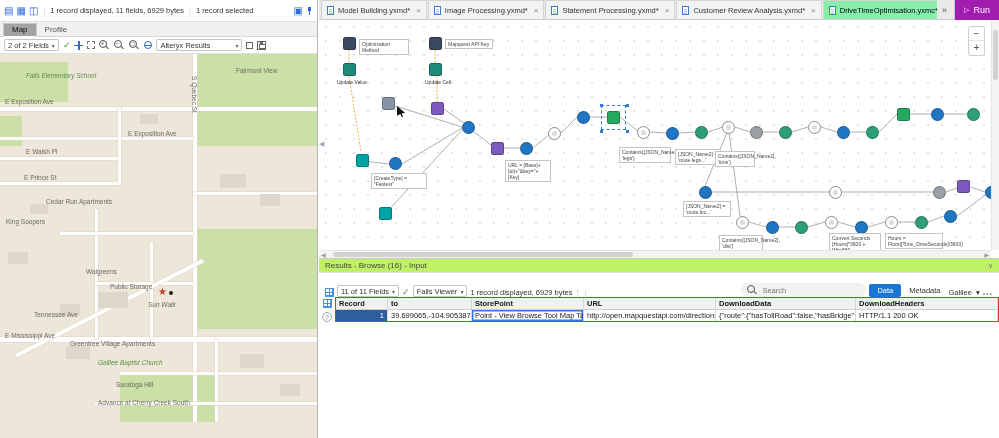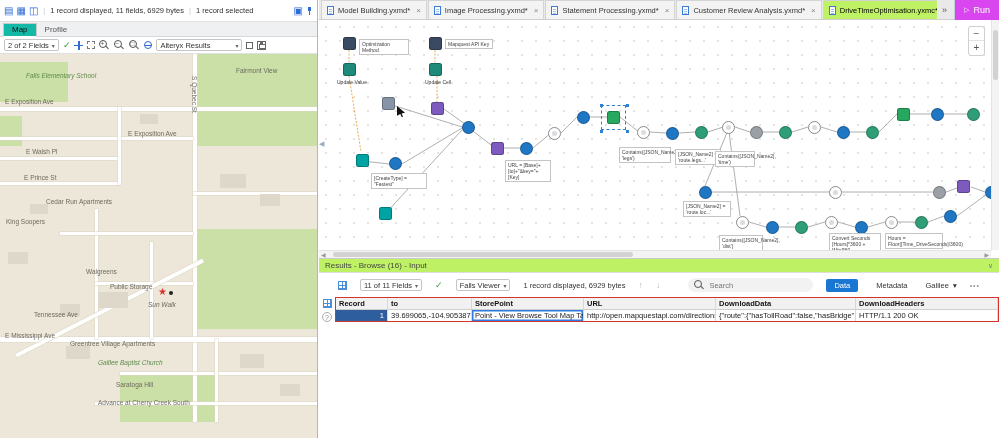--- a/index.html
+++ b/index.html
@@ -14,21 +14,21 @@
   .pin::before { content:''; position:absolute; left:2px; top:0; width:3px; height:4px; background:#fff; }
   .pin::after  { content:''; position:absolute; left:3px; top:4px; width:1px; height:4px; background:#fff; }
   .pin.dark::before { background:#2e6bd6; } .pin.dark::after { background:#2e6bd6; }
 
   .lp-toolbar { height:22px; flex:0 0 22px; display:flex; align-items:center; font-size:7.5px; color:#333; padding:0 4px; gap:3px; border-bottom:1px solid #e0e0e0; }
   .vicon { color:#2e6bd6; font-size:10px; line-height:1; }
   .tbsep { color:#c9c9c9; padding:0 2px; }
 
   .lp-tabs { height:15px; flex:0 0 15px; background:#eef0f2; display:flex; align-items:flex-end; padding-left:3px; font-size:8px; border-bottom:1px solid #d8d8d8; }
   .lp-tab { padding:1px 8px 2px; color:#555; }
-  .lp-tab.active { background:#14b8a6; border:1px solid #c9c9c9; border-bottom:1px solid #fff; color:#111; margin-bottom:-1px; }
+  .lp-tab.active { background:#a3a3a3; border:1px solid #c9c9c9; border-bottom:1px solid #fff; color:#111; margin-bottom:-1px; }
 
   .map-toolbar { height:17px; flex:0 0 17px; display:flex; align-items:center; font-size:7.5px; gap:4px; padding:0 4px; border-bottom:1px solid #e0e0e0; color:#333; }
   .dd { border:1px solid #c5c5c5; border-radius:2px; padding:0.5px 3px; display:inline-flex; align-items:center; gap:3px; background:#fff; white-space:nowrap; }
   .dd .caret { font-size:6px; color:#666; }
   .check { color:#3a9c3a; font-size:9px; }
   .pan-ic { position:relative; width:9px; height:9px; display:inline-block; }
   .pan-ic::before { content:''; position:absolute; left:4px; top:0; width:1.5px; height:9px; background:#2e6bd6; }
   .pan-ic::after  { content:''; position:absolute; left:0; top:4px; width:9px; height:1.5px; background:#2e6bd6; }
   .sel-ic { width:8px; height:8px; border:1px dashed #777; display:inline-block; }
   .mag { position:relative; width:11px; height:10px; display:inline-block; }
@@ -52,26 +52,26 @@
   .maplabel.italic { font-style:italic; }
   .maplabel.vert { transform:rotate(90deg); transform-origin:left top; }
   .marker-star { position:absolute; color:#d8342a; font-size:10px; line-height:1; }
   .marker-dot { position:absolute; width:4px; height:4px; border-radius:50%; background:#222; }
 
   
   .right { position:absolute; left:319px; top:0; right:0; height:438px; display:flex; flex-direction:column; }
   .tabbar { height:20px; flex:0 0 20px; background:#e9e9e9; border-bottom:1px solid #cfcfcf; position:relative; display:flex; align-items:flex-end; }
   .wtabs { display:flex; align-items:flex-end; overflow:hidden; margin-right:62px; padding-left:2px; }
   .wtab { height:19px; display:flex; align-items:center; gap:4px; padding:0 5px; font-size:7.5px; background:#f3f3f3; border:1px solid #d4d4d4; border-bottom:none; margin-right:1px; color:#333; white-space:nowrap; }
-  .wtab.active { background:#bef264; color:#000; }
+  .wtab.active { background:#86efac; color:#000; }
   .doc { width:7px; height:9px; border:1px solid #3a7bd5; background:#fff; position:relative; flex:0 0 7px; }
   .doc::before { content:''; position:absolute; left:1px; top:2px; right:1px; height:1px; background:#9cc0ea; box-shadow:0 2px 0 #9cc0ea, 0 4px 0 #9cc0ea; }
   .tabclose { color:#888; font-size:8px; padding-left:2px; }
   .tab-overflow { position:absolute; right:48px; top:0; height:20px; display:flex; align-items:center; font-size:9px; color:#555; padding:0 4px; }
-  .run-btn { position:absolute; right:0; top:0; height:20px; background:#d946ef; color:#fff; font-size:9px; display:flex; align-items:center; gap:4px; padding:0 9px; border-left:1px solid #bcd; }
+  .run-btn { position:absolute; right:0; top:0; height:20px; background:#a21caf; color:#fff; font-size:9px; display:flex; align-items:center; gap:4px; padding:0 9px; border-left:1px solid #bcd; }
   .run-btn .play { font-size:7px; }
 
   .canvas-wrap { flex:1 1 auto; position:relative; background:#fff; overflow:hidden; }
   .canvas { position:absolute; left:0; right:8px; top:0; bottom:8px; overflow:hidden;
             background-image:radial-gradient(#e2e2e2 0.7px, transparent 0.8px); background-size:14px 14px; }
   #wires { position:absolute; left:0; top:0; width:100%; height:100%; }
   .wire { stroke:#9a9a9a; stroke-width:0.8; fill:none; }
   .bolt { stroke:#e8a33d; stroke-width:0.9; stroke-dasharray:2,1.5; fill:none; }
   .tool { position:absolute; width:13px; height:13px; border:1px solid rgba(0,0,0,0.25); }
   .tool.sq { border-radius:2.5px; }
@@ -90,21 +90,21 @@
   .hscroll .thumb { position:absolute; left:14px; width:300px; top:1px; bottom:1px; background:#d2d2d2; border-radius:3px; }
   .hsarrow { position:absolute; top:0; height:8px; line-height:8px; }
   .vscroll { position:absolute; right:0; top:0; bottom:8px; width:8px; background:#f3f3f3; border-left:1px solid #e4e4e4; }
   .vscroll .thumb { position:absolute; top:10px; height:50px; left:1px; right:1px; background:#d2d2d2; border-radius:3px; }
   .collapse-ch { position:absolute; left:0; top:120px; font-size:7px; color:#9ab; z-index:5; }
 
   
   .results { height:180px; flex:0 0 180px; border-top:1px solid #c9c9c9; display:flex; flex-direction:column; background:#fff; }
   .res-header { height:14px; flex:0 0 14px; background:#bef264; border-bottom:1px solid #ddd; font-size:8px; color:#444; display:flex; align-items:center; padding:0 6px; }
   .res-header .rh-icons { margin-left:auto; font-size:7px; color:#777; }
-  .res-toolbar { height:24px; flex:0 0 24px; display:flex; align-items:center; font-size:7.5px; gap:13px; padding:0 19px; color:#333; }
+  .res-toolbar { height:24px; flex:0 0 24px; display:flex; align-items:flex-end; font-size:7.5px; gap:3px; padding:0 6px; color:#333; }
   .res-toolbar .grp { display:flex; align-items:center; gap:4px; }
   .gridic { width:9px; height:9px; border:1px solid #4a90d9; position:relative; display:inline-block; }
   .gridic::before { content:''; position:absolute; left:0; right:0; top:3px; height:1px; background:#4a90d9; box-shadow:0 3px 0 #4a90d9; }
   .gridic::after { content:''; position:absolute; top:0; bottom:0; left:3px; width:1px; background:#4a90d9; box-shadow:3px 0 0 #4a90d9; }
   .nav-arrow { color:#bbb; font-size:9px; }
   .searchbox { margin-left:auto; width:125px; height:14px; background:#f2f2f2; border-radius:8px; display:flex; align-items:center; gap:4px; padding:0 6px; color:#999; }
   .searchbox input { border:none; background:transparent; outline:none; font-size:7.5px; width:90px; color:#333; font-family:"Liberation Sans", sans-serif; }
   .data-btn { background:#1976d2; color:#fff; padding:2px 8px; border-radius:2px; font-size:7.5px; }
   .meta-btn { color:#333; padding:2px 5px; }
   .dots { color:#999; letter-spacing:1px; font-size:7px; }

